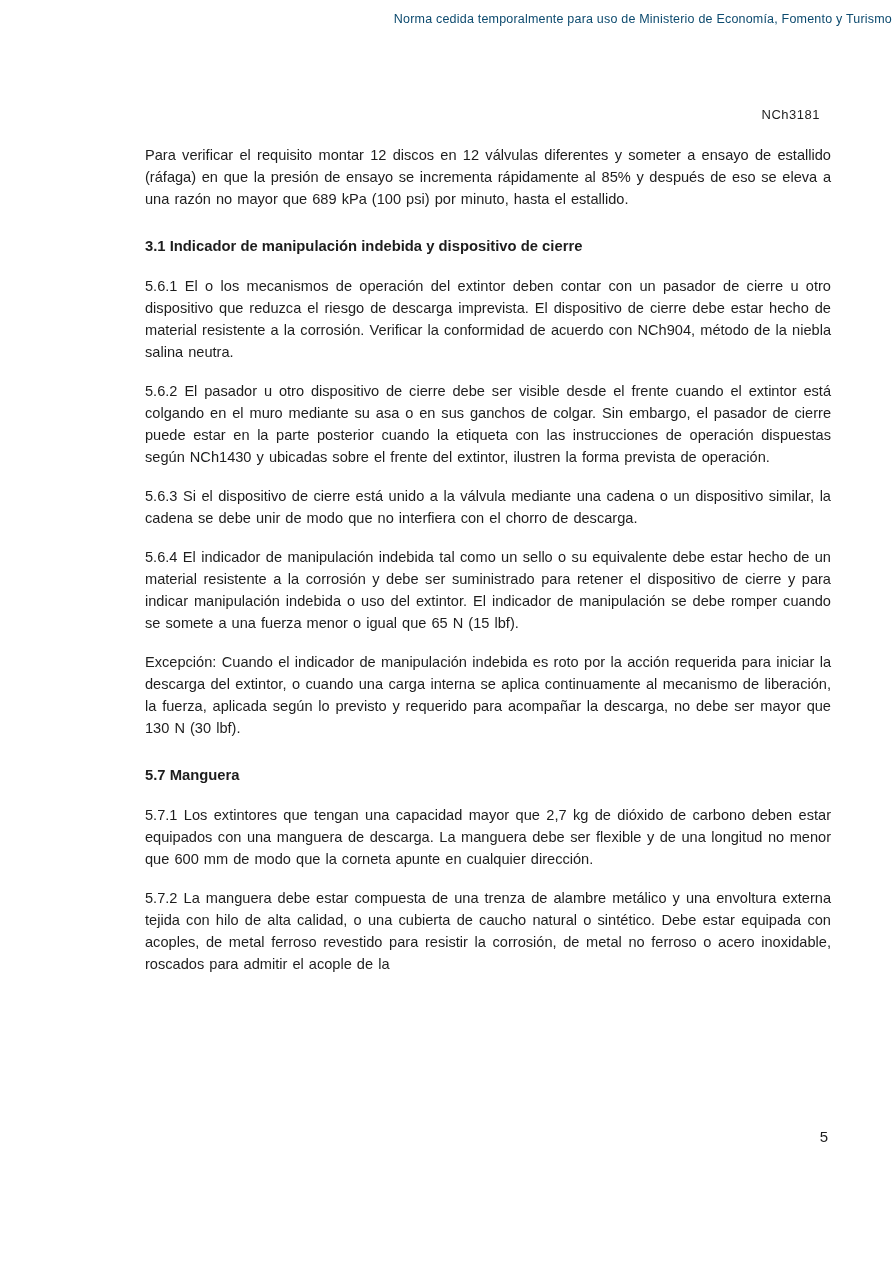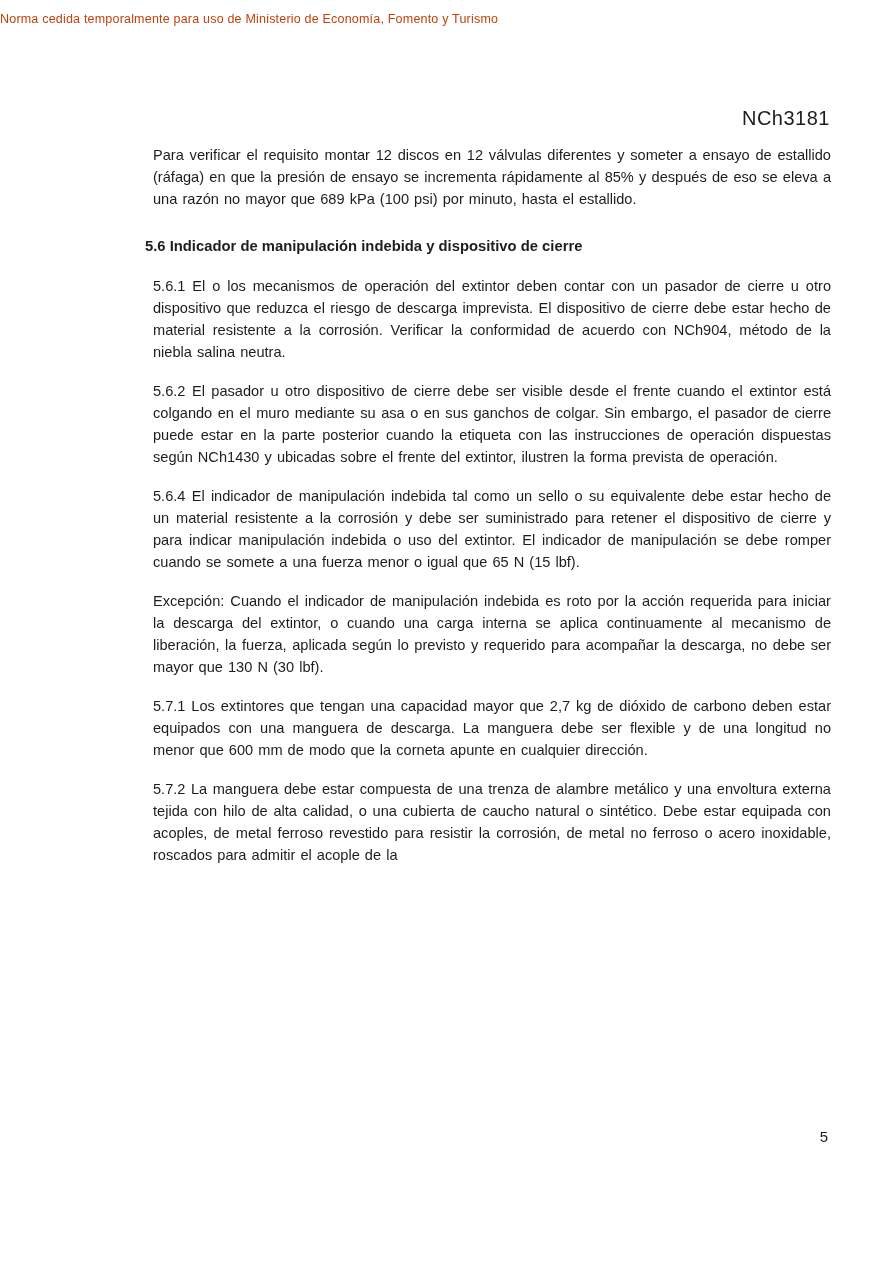--- a/index.html
+++ b/index.html
@@ -13,43 +13,43 @@
     position: relative;
     font-family: "Liberation Sans", sans-serif;
     color: #1d1d1d;
     overflow: hidden;
   }
   .watermark {
     position: absolute;
     top: 12px;
     left: 0;
     width: 100%;
-    text-align: left;
-    color: #c2410c;
+    text-align: right;
+    color: #0c4a6e;
     font-size: 12.5px;
     letter-spacing: 0.2px;
   }
   .doc-code {
     position: absolute;
     top: 107px;
-    right: 62px;
-    font-size: 20px;
+    right: 72px;
+    font-size: 13px;
     letter-spacing: 0.5px;
   }
   .content {
     position: absolute;
     top: 144px;
     left: 145px;
     width: 686px;
   }
   .para {
     font-size: 14.6px;
     line-height: 22px;
     text-align: justify;
-    margin: 0 0 17px 8px;
+    margin: 0 0 17px 0;
     word-spacing: 1px;
   }
   .para .label {
     font-weight: normal;
   }
   .heading {
     font-size: 14.8px;
     line-height: 22px;
     font-weight: bold;
     margin: 25px 0 18px 0;
@@ -64,23 +64,25 @@
 </head>
 <body>
 
 <div class="page-root">
   <div class="watermark">Norma cedida temporalmente para uso de Ministerio de Economía, Fomento y Turismo</div>
 
   <div class="doc-code">NCh3181</div>
 
   <main class="content" id="content">
       <p class="para"><span>Para verificar el requisito montar 12 discos en 12 válvulas diferentes y someter a ensayo de estallido (ráfaga) en que la presión de ensayo se incrementa rápidamente al 85% y después de eso se eleva a una razón no mayor que 689 kPa (100 psi) por minuto, hasta el estallido.</span></p>
-      <h2 class="heading">5.6 Indicador de manipulación indebida y dispositivo de cierre</h2>
+      <h2 class="heading">3.1 Indicador de manipulación indebida y dispositivo de cierre</h2>
       <p class="para"><span class="label">5.6.1</span> <span>El o los mecanismos de operación del extintor deben contar con un pasador de cierre u otro dispositivo que reduzca el riesgo de descarga imprevista. El dispositivo de cierre debe estar hecho de material resistente a la corrosión. Verificar la conformidad de acuerdo con NCh904, método de la niebla salina neutra.</span></p>
       <p class="para"><span class="label">5.6.2</span> <span>El pasador u otro dispositivo de cierre debe ser visible desde el frente cuando el extintor está colgando en el muro mediante su asa o en sus ganchos de colgar. Sin embargo, el pasador de cierre puede estar en la parte posterior cuando la etiqueta con las instrucciones de operación dispuestas según NCh1430 y ubicadas sobre el frente del extintor, ilustren la forma prevista de operación.</span></p>
+      <p class="para"><span class="label">5.6.3</span> <span>Si el dispositivo de cierre está unido a la válvula mediante una cadena o un dispositivo similar, la cadena se debe unir de modo que no interfiera con el chorro de descarga.</span></p>
       <p class="para"><span class="label">5.6.4</span> <span>El indicador de manipulación indebida tal como un sello o su equivalente debe estar hecho de un material resistente a la corrosión y debe ser suministrado para retener el dispositivo de cierre y para indicar manipulación indebida o uso del extintor. El indicador de manipulación se debe romper cuando se somete a una fuerza menor o igual que 65 N (15 lbf).</span></p>
       <p class="para"><span class="label">Excepción:</span> <span>Cuando el indicador de manipulación indebida es roto por la acción requerida para iniciar la descarga del extintor, o cuando una carga interna se aplica continuamente al mecanismo de liberación, la fuerza, aplicada según lo previsto y requerido para acompañar la descarga, no debe ser mayor que 130 N (30 lbf).</span></p>
+      <h2 class="heading">5.7 Manguera</h2>
       <p class="para"><span class="label">5.7.1</span> <span>Los extintores que tengan una capacidad mayor que 2,7 kg de dióxido de carbono deben estar equipados con una manguera de descarga. La manguera debe ser flexible y de una longitud no menor que 600 mm de modo que la corneta apunte en cualquier dirección.</span></p>
       <p class="para"><span class="label">5.7.2</span> <span>La manguera debe estar compuesta de una trenza de alambre metálico y una envoltura externa tejida con hilo de alta calidad, o una cubierta de caucho natural o sintético. Debe estar equipada con acoples, de metal ferroso revestido para resistir la corrosión, de metal no ferroso o acero inoxidable, roscados para admitir el acople de la</span></p>
     </main>
 
   <div class="page-number">5</div>
 </div>
 
 </body></html>

